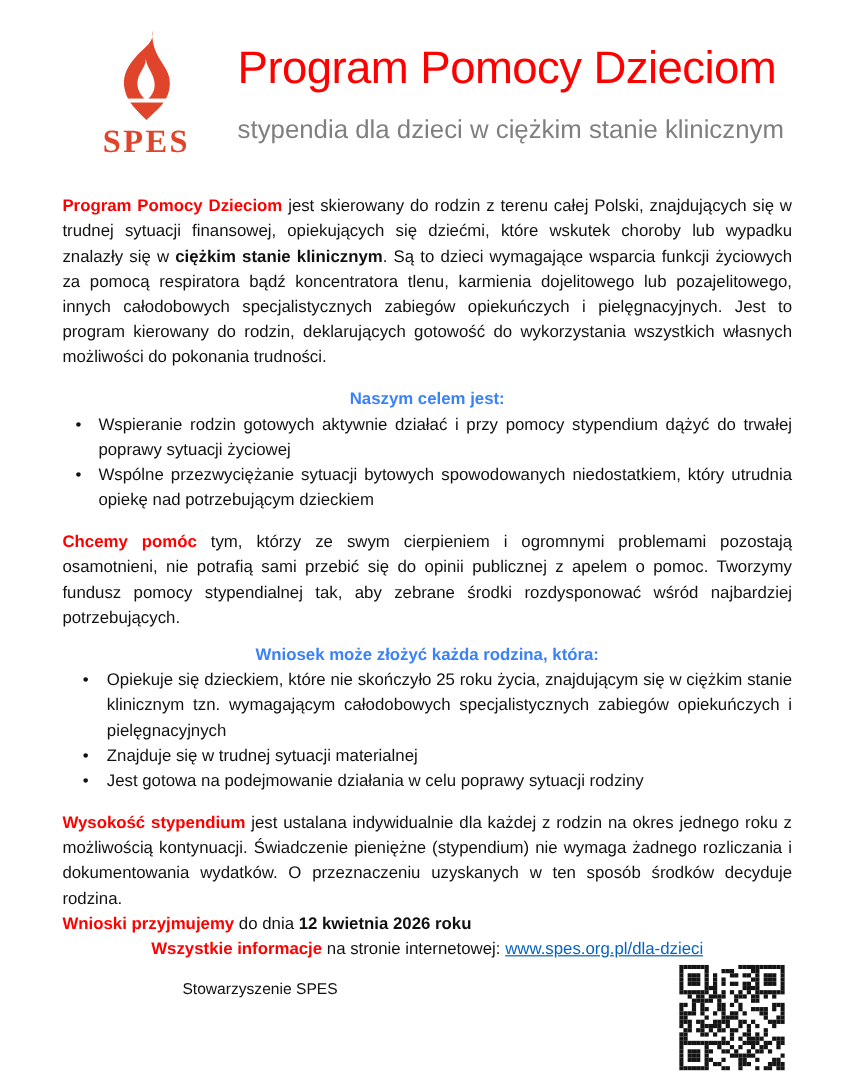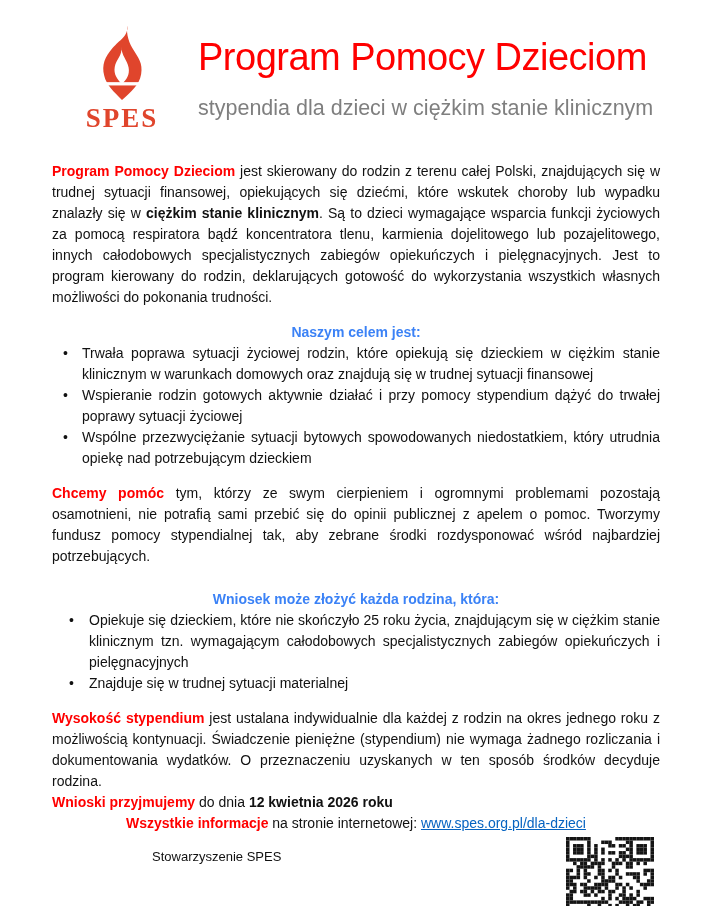--- a/index.html
+++ b/index.html
@@ -39,21 +39,21 @@
     margin: 14px 0 0 0; font-weight: 700; text-align: center;
   }
   ul { margin: 0; padding: 0; list-style: none; }
   li { position: relative; }
   li::before { content: "\2022"; position: absolute; top: 0; }
   ul.goals li { padding-left: 30px; }
   ul.goals li::before { left: 11px; }
   ul.app li { padding-left: 37px; }
   ul.app li::before { left: 17px; }
   .help { margin-top: 14px; }
-  .app-heading { margin-top: 22px; }
+  .app-heading { margin-top: 10px; }
   .stipend { margin-top: 14px; }
   .deadline { text-align: left; }
   .info { text-align: center; }
   .weblink { color: #0563C1; text-decoration: underline; cursor: pointer; }
 
   
   footer {
     margin-top: 13px; padding-left: 152px;
     font-size: 13px; line-height: 20px; position: relative;
   }
@@ -81,31 +81,31 @@
       <div class="subtitle">stypendia dla dzieci w ciężkim stanie klinicznym</div>
     </div>
   </header>
 
   <main>
 
     <p class="para intro"><span class="lead">Program Pomocy Dzieciom</span><span> jest skierowany do rodzin z terenu całej Polski, znajdujących się w trudnej sytuacji finansowej, opiekujących się dziećmi, które wskutek choroby lub wypadku znalazły się w </span><b>ciężkim stanie klinicznym</b><span>. Są to dzieci wymagające wsparcia funkcji życiowych za pomocą respiratora bądź koncentratora tlenu, karmienia dojelitowego lub pozajelitowego, innych całodobowych specjalistycznych zabiegów opiekuńczych i pielęgnacyjnych. Jest to program kierowany do rodzin, deklarujących gotowość do wykorzystania wszystkich własnych możliwości do pokonania trudności.</span></p>
 
     <h2>Naszym celem jest:</h2>
     <ul class="goals">
-      <li>Trwała poprawa sytuacji życiowej rodzin, które opiekują się dzieckiem w ciężkim stanie klinicznym w warunkach domowych oraz znajdują się w trudnej sytuacji finansowej</li>
       <li>Wspieranie rodzin gotowych aktywnie działać i przy pomocy stypendium dążyć do trwałej poprawy sytuacji życiowej</li>
       <li>Wspólne przezwyciężanie sytuacji bytowych spowodowanych niedostatkiem, który utrudnia opiekę nad potrzebującym dzieckiem</li>
     </ul>
 
     <p class="para help"><span class="lead">Chcemy pomóc</span><span> tym, którzy ze swym cierpieniem i ogromnymi problemami pozostają osamotnieni, nie potrafią sami przebić się do opinii publicznej z apelem o pomoc. Tworzymy fundusz pomocy stypendialnej tak, aby zebrane środki rozdysponować wśród najbardziej potrzebujących.</span></p>
 
     <h2 class="app-heading">Wniosek może złożyć każda rodzina, która:</h2>
     <ul class="app">
       <li>Opiekuje się dzieckiem, które nie skończyło 25 roku życia, znajdującym się w ciężkim stanie klinicznym tzn. wymagającym całodobowych specjalistycznych zabiegów opiekuńczych i pielęgnacyjnych</li>
       <li>Znajduje się w trudnej sytuacji materialnej</li>
+      <li>Jest gotowa na podejmowanie działania w celu poprawy sytuacji rodziny</li>
     </ul>
 
     <p class="para stipend"><span class="lead">Wysokość stypendium</span><span> jest ustalana indywidualnie dla każdej z rodzin na okres jednego roku z możliwością kontynuacji. Świadczenie pieniężne (stypendium) nie wymaga żadnego rozliczania i dokumentowania wydatków. O przeznaczeniu uzyskanych w ten sposób środków decyduje rodzina.</span></p>
 
     <p class="para deadline"><span class="lead">Wnioski przyjmujemy</span><span> do dnia </span><b>12 kwietnia 2026 roku</b></p>
 
     <p class="para info"><span class="lead">Wszystkie informacje</span><span> na stronie internetowej: </span><span class="weblink">www.spes.org.pl/dla-dzieci</span></p>
 
   </main>
 

